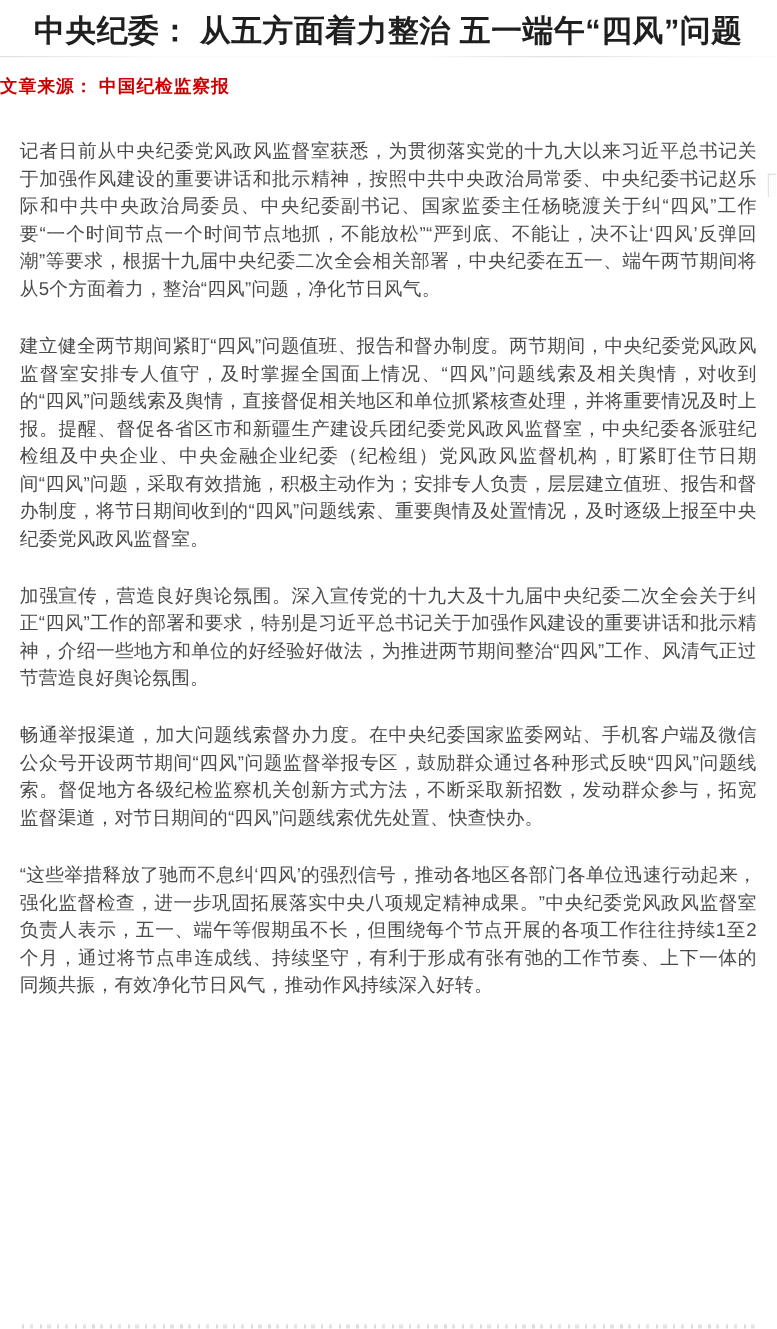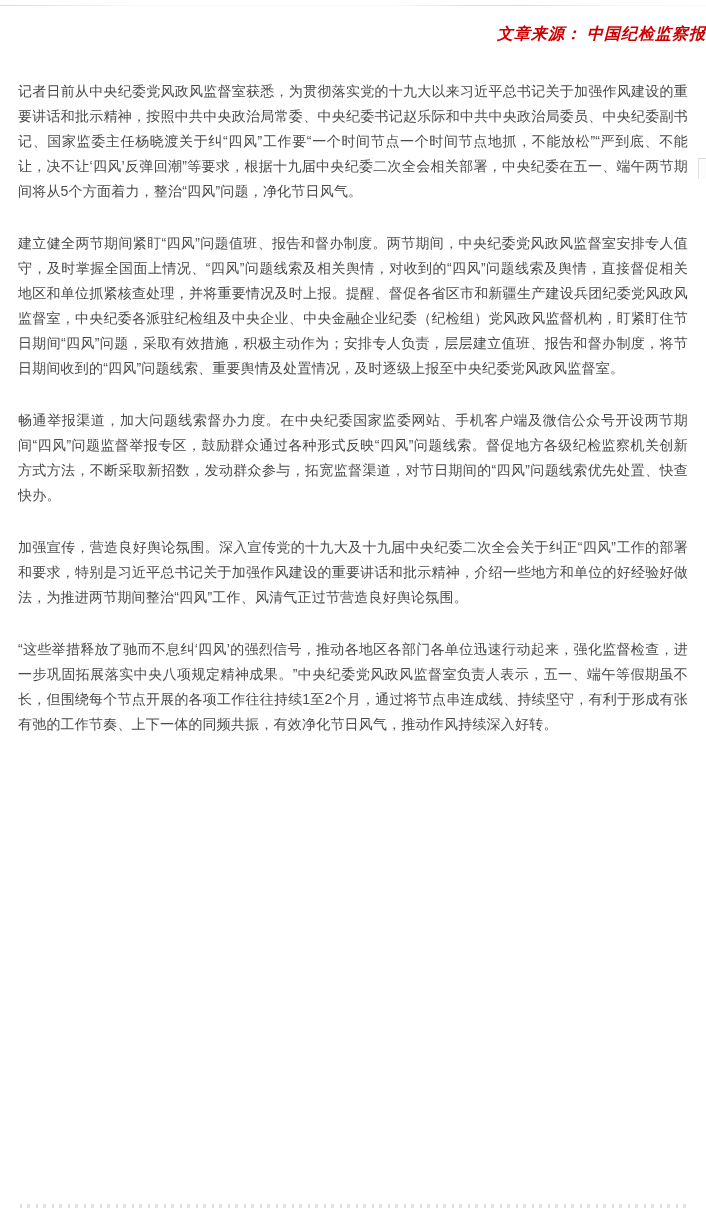--- a/index.html
+++ b/index.html
@@ -30,35 +30,34 @@
   }
   .title-divider{
     height:1px;
     margin-top:5px;
     background:linear-gradient(90deg,
       #dcdcdc 0%, #e6e6e6 7%, #fafafa 20%, #fbfbfb 55%,
       #e2e2e2 66%, #dedede 74%, #f3f3f3 85%, #fafafa 100%);
   }
   .source{
     margin-top:17px;
-    text-align:right;
+    text-align:left;
     font-size:16px;
     line-height:22px;
     font-weight:bold;
     color:var(--source_text);
     font-family:"Liberation Serif","DejaVu Serif",serif;
     letter-spacing:1px;
-    font-style:italic;
   }
   .body{
     margin:0 18px;
   }
   .body .para{
     margin:27px 0;
-    font-size:14px;
+    font-size:17px;
     line-height:25px;
     color:var(--body_text);
     text-align:justify;
     letter-spacing:0.2px;
     word-break:break-all;
   }
   .body .para:first-child{
     margin-top:34px;
   }
   .scroll-artifact{
@@ -82,24 +81,25 @@
       #bfbfbf 0px, #bfbfbf 2px,
       transparent 2px, transparent 7px,
       #cccccc 7px, #cccccc 10px,
       transparent 10px, transparent 16px);
   }
 </style>
 </head>
 <body>
 
 <div class="page">
+  <h1 class="title">中央纪委： 从五方面着力整治 五一端午“四风”问题</h1>
   <div class="title-divider"></div>
   <div class="source">文章来源： 中国纪检监察报</div>
   <div class="body">
       <p class="para">记者日前从中央纪委党风政风监督室获悉，为贯彻落实党的十九大以来习近平总书记关于加强作风建设的重要讲话和批示精神，按照中共中央政治局常委、中央纪委书记赵乐际和中共中央政治局委员、中央纪委副书记、国家监委主任杨晓渡关于纠“四风”工作要“一个时间节点一个时间节点地抓，不能放松”“严到底、不能让，决不让‘四风’反弹回潮”等要求，根据十九届中央纪委二次全会相关部署，中央纪委在五一、端午两节期间将从5个方面着力，整治“四风”问题，净化节日风气。</p>
       <p class="para">建立健全两节期间紧盯“四风”问题值班、报告和督办制度。两节期间，中央纪委党风政风监督室安排专人值守，及时掌握全国面上情况、“四风”问题线索及相关舆情，对收到的“四风”问题线索及舆情，直接督促相关地区和单位抓紧核查处理，并将重要情况及时上报。提醒、督促各省区市和新疆生产建设兵团纪委党风政风监督室，中央纪委各派驻纪检组及中央企业、中央金融企业纪委（纪检组）党风政风监督机构，盯紧盯住节日期间“四风”问题，采取有效措施，积极主动作为；安排专人负责，层层建立值班、报告和督办制度，将节日期间收到的“四风”问题线索、重要舆情及处置情况，及时逐级上报至中央纪委党风政风监督室。</p>
+      <p class="para">加强宣传，营造良好舆论氛围。深入宣传党的十九大及十九届中央纪委二次全会关于纠正“四风”工作的部署和要求，特别是习近平总书记关于加强作风建设的重要讲话和批示精神，介绍一些地方和单位的好经验好做法，为推进两节期间整治“四风”工作、风清气正过节营造良好舆论氛围。</p>
       <p class="para">畅通举报渠道，加大问题线索督办力度。在中央纪委国家监委网站、手机客户端及微信公众号开设两节期间“四风”问题监督举报专区，鼓励群众通过各种形式反映“四风”问题线索。督促地方各级纪检监察机关创新方式方法，不断采取新招数，发动群众参与，拓宽监督渠道，对节日期间的“四风”问题线索优先处置、快查快办。</p>
-      <p class="para">加强宣传，营造良好舆论氛围。深入宣传党的十九大及十九届中央纪委二次全会关于纠正“四风”工作的部署和要求，特别是习近平总书记关于加强作风建设的重要讲话和批示精神，介绍一些地方和单位的好经验好做法，为推进两节期间整治“四风”工作、风清气正过节营造良好舆论氛围。</p>
       <p class="para">“这些举措释放了驰而不息纠‘四风’的强烈信号，推动各地区各部门各单位迅速行动起来，强化监督检查，进一步巩固拓展落实中央八项规定精神成果。”中央纪委党风政风监督室负责人表示，五一、端午等假期虽不长，但围绕每个节点开展的各项工作往往持续1至2个月，通过将节点串连成线、持续坚守，有利于形成有张有弛的工作节奏、上下一体的同频共振，有效净化节日风气，推动作风持续深入好转。</p>
     </div>
   <div class="scroll-artifact"></div>
   <div class="cutoff-text-artifact"></div>
 </div>
 
 </body></html>

